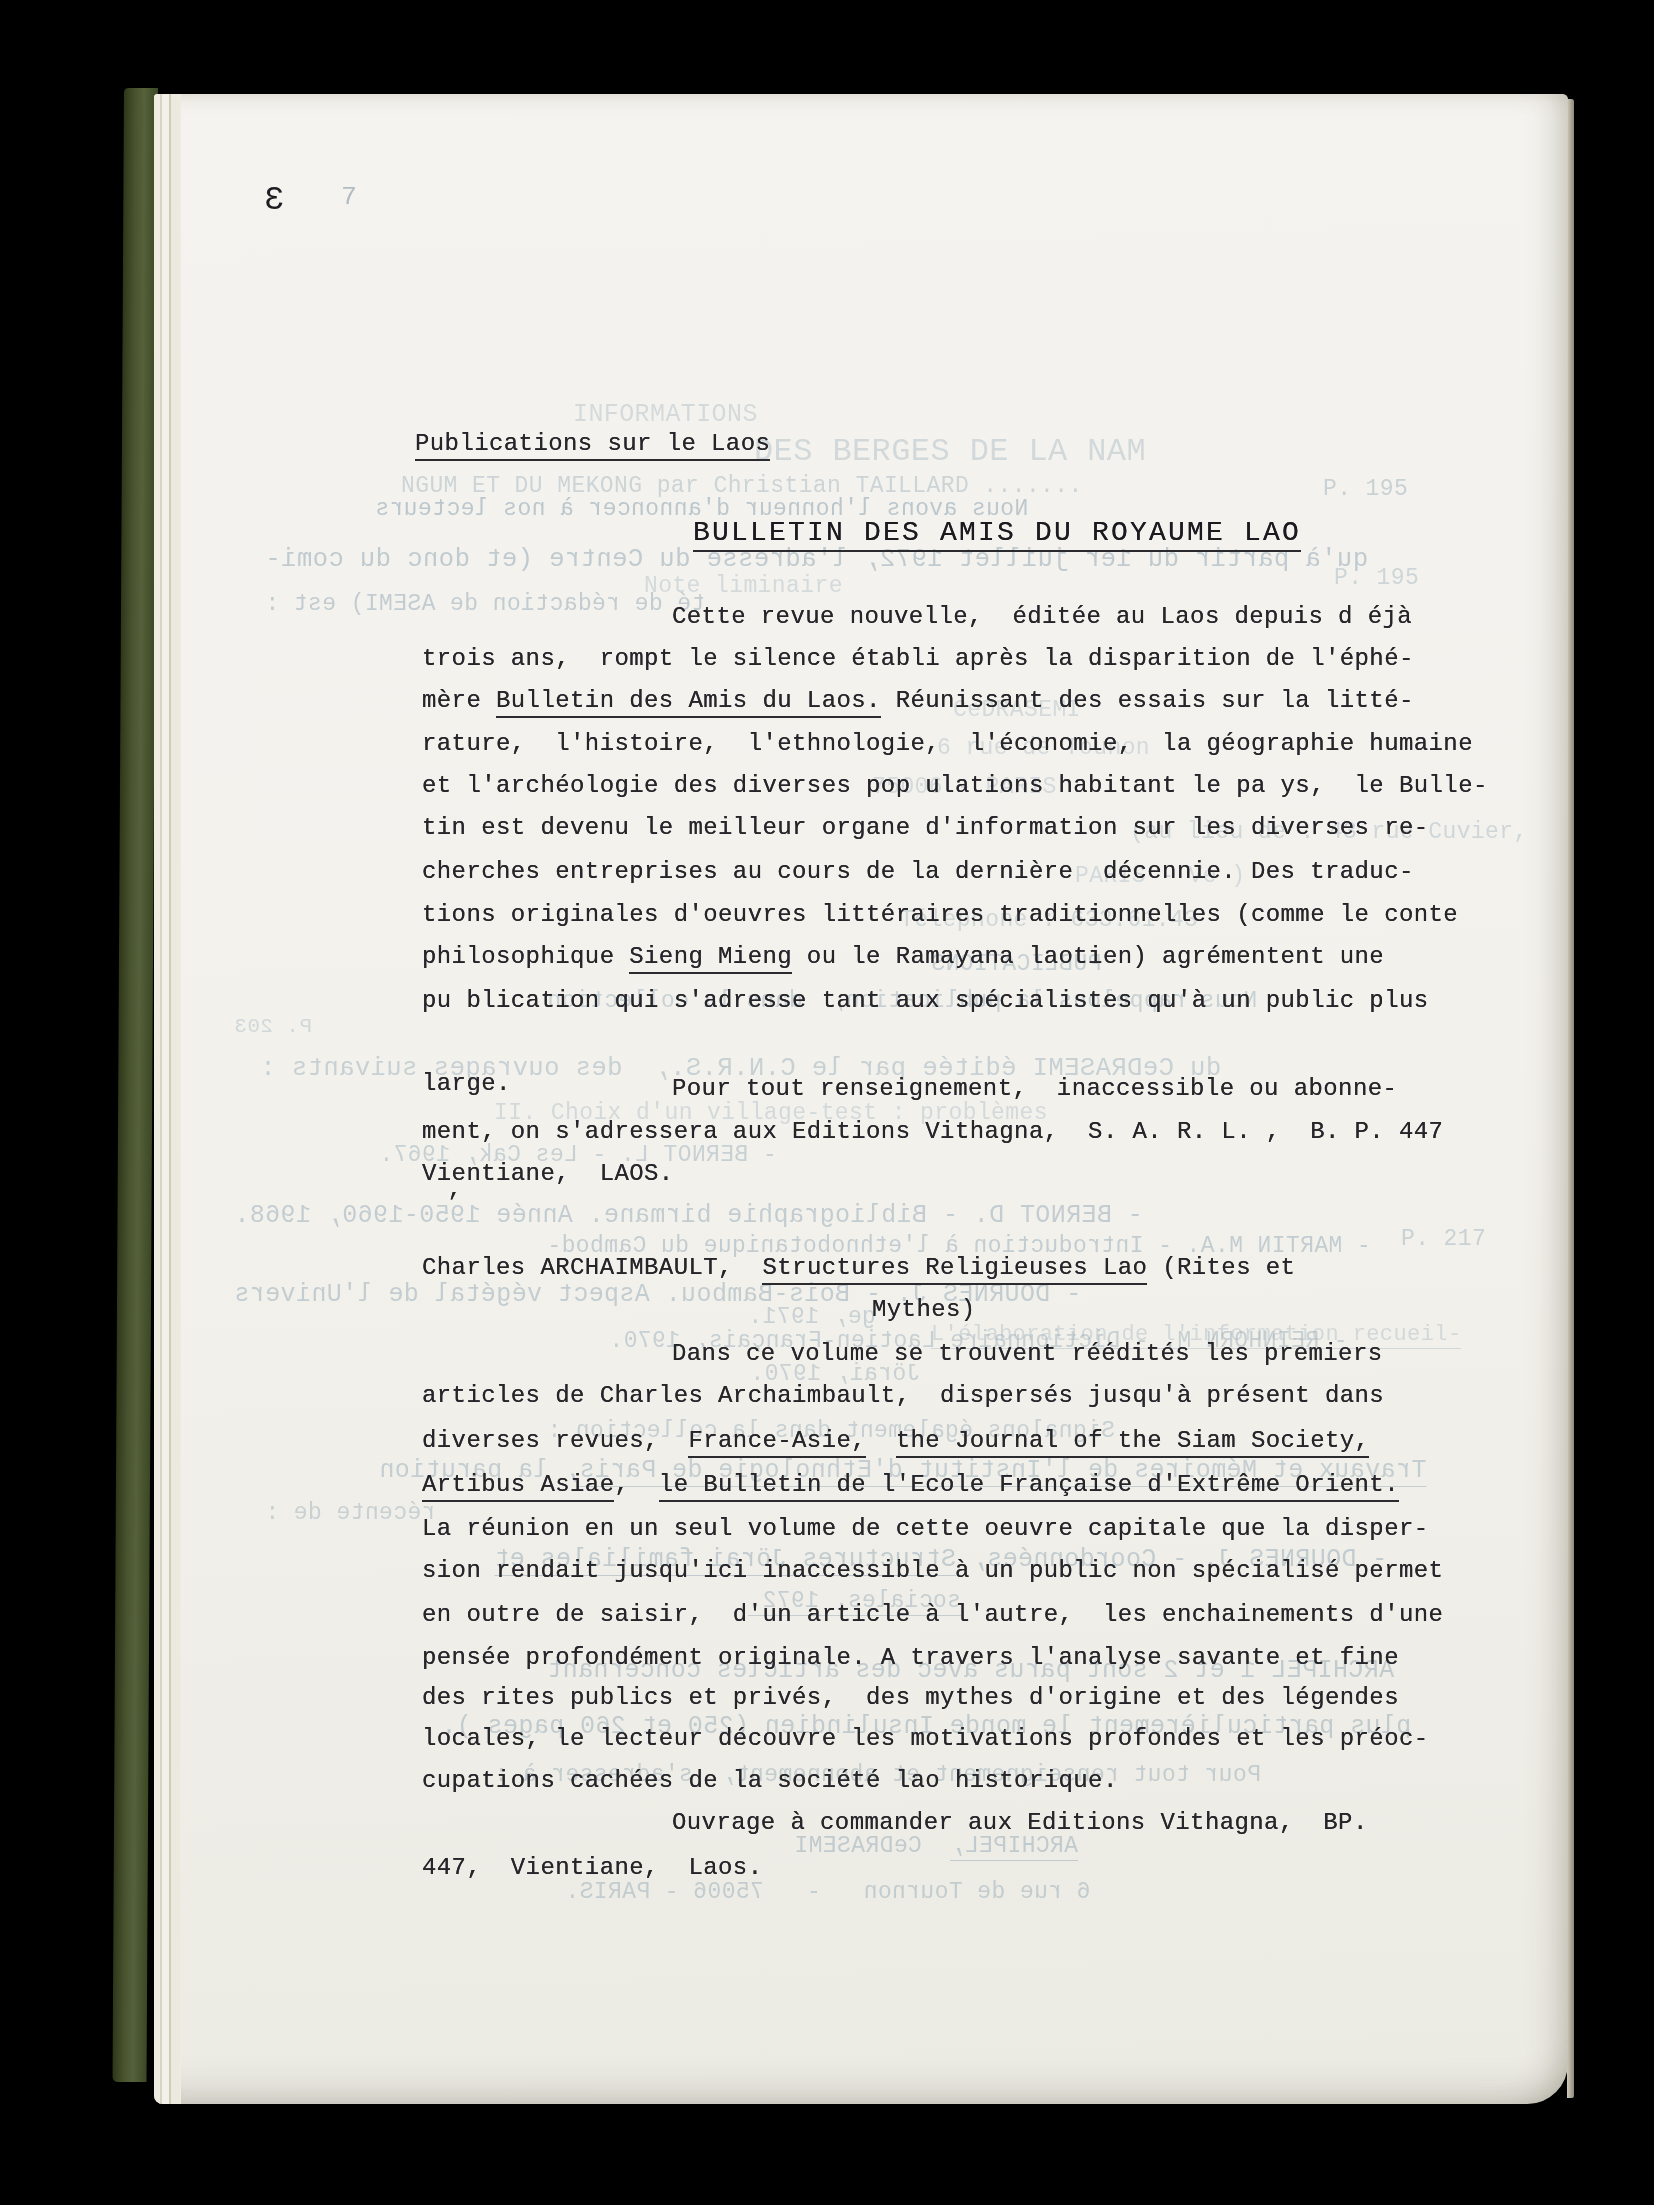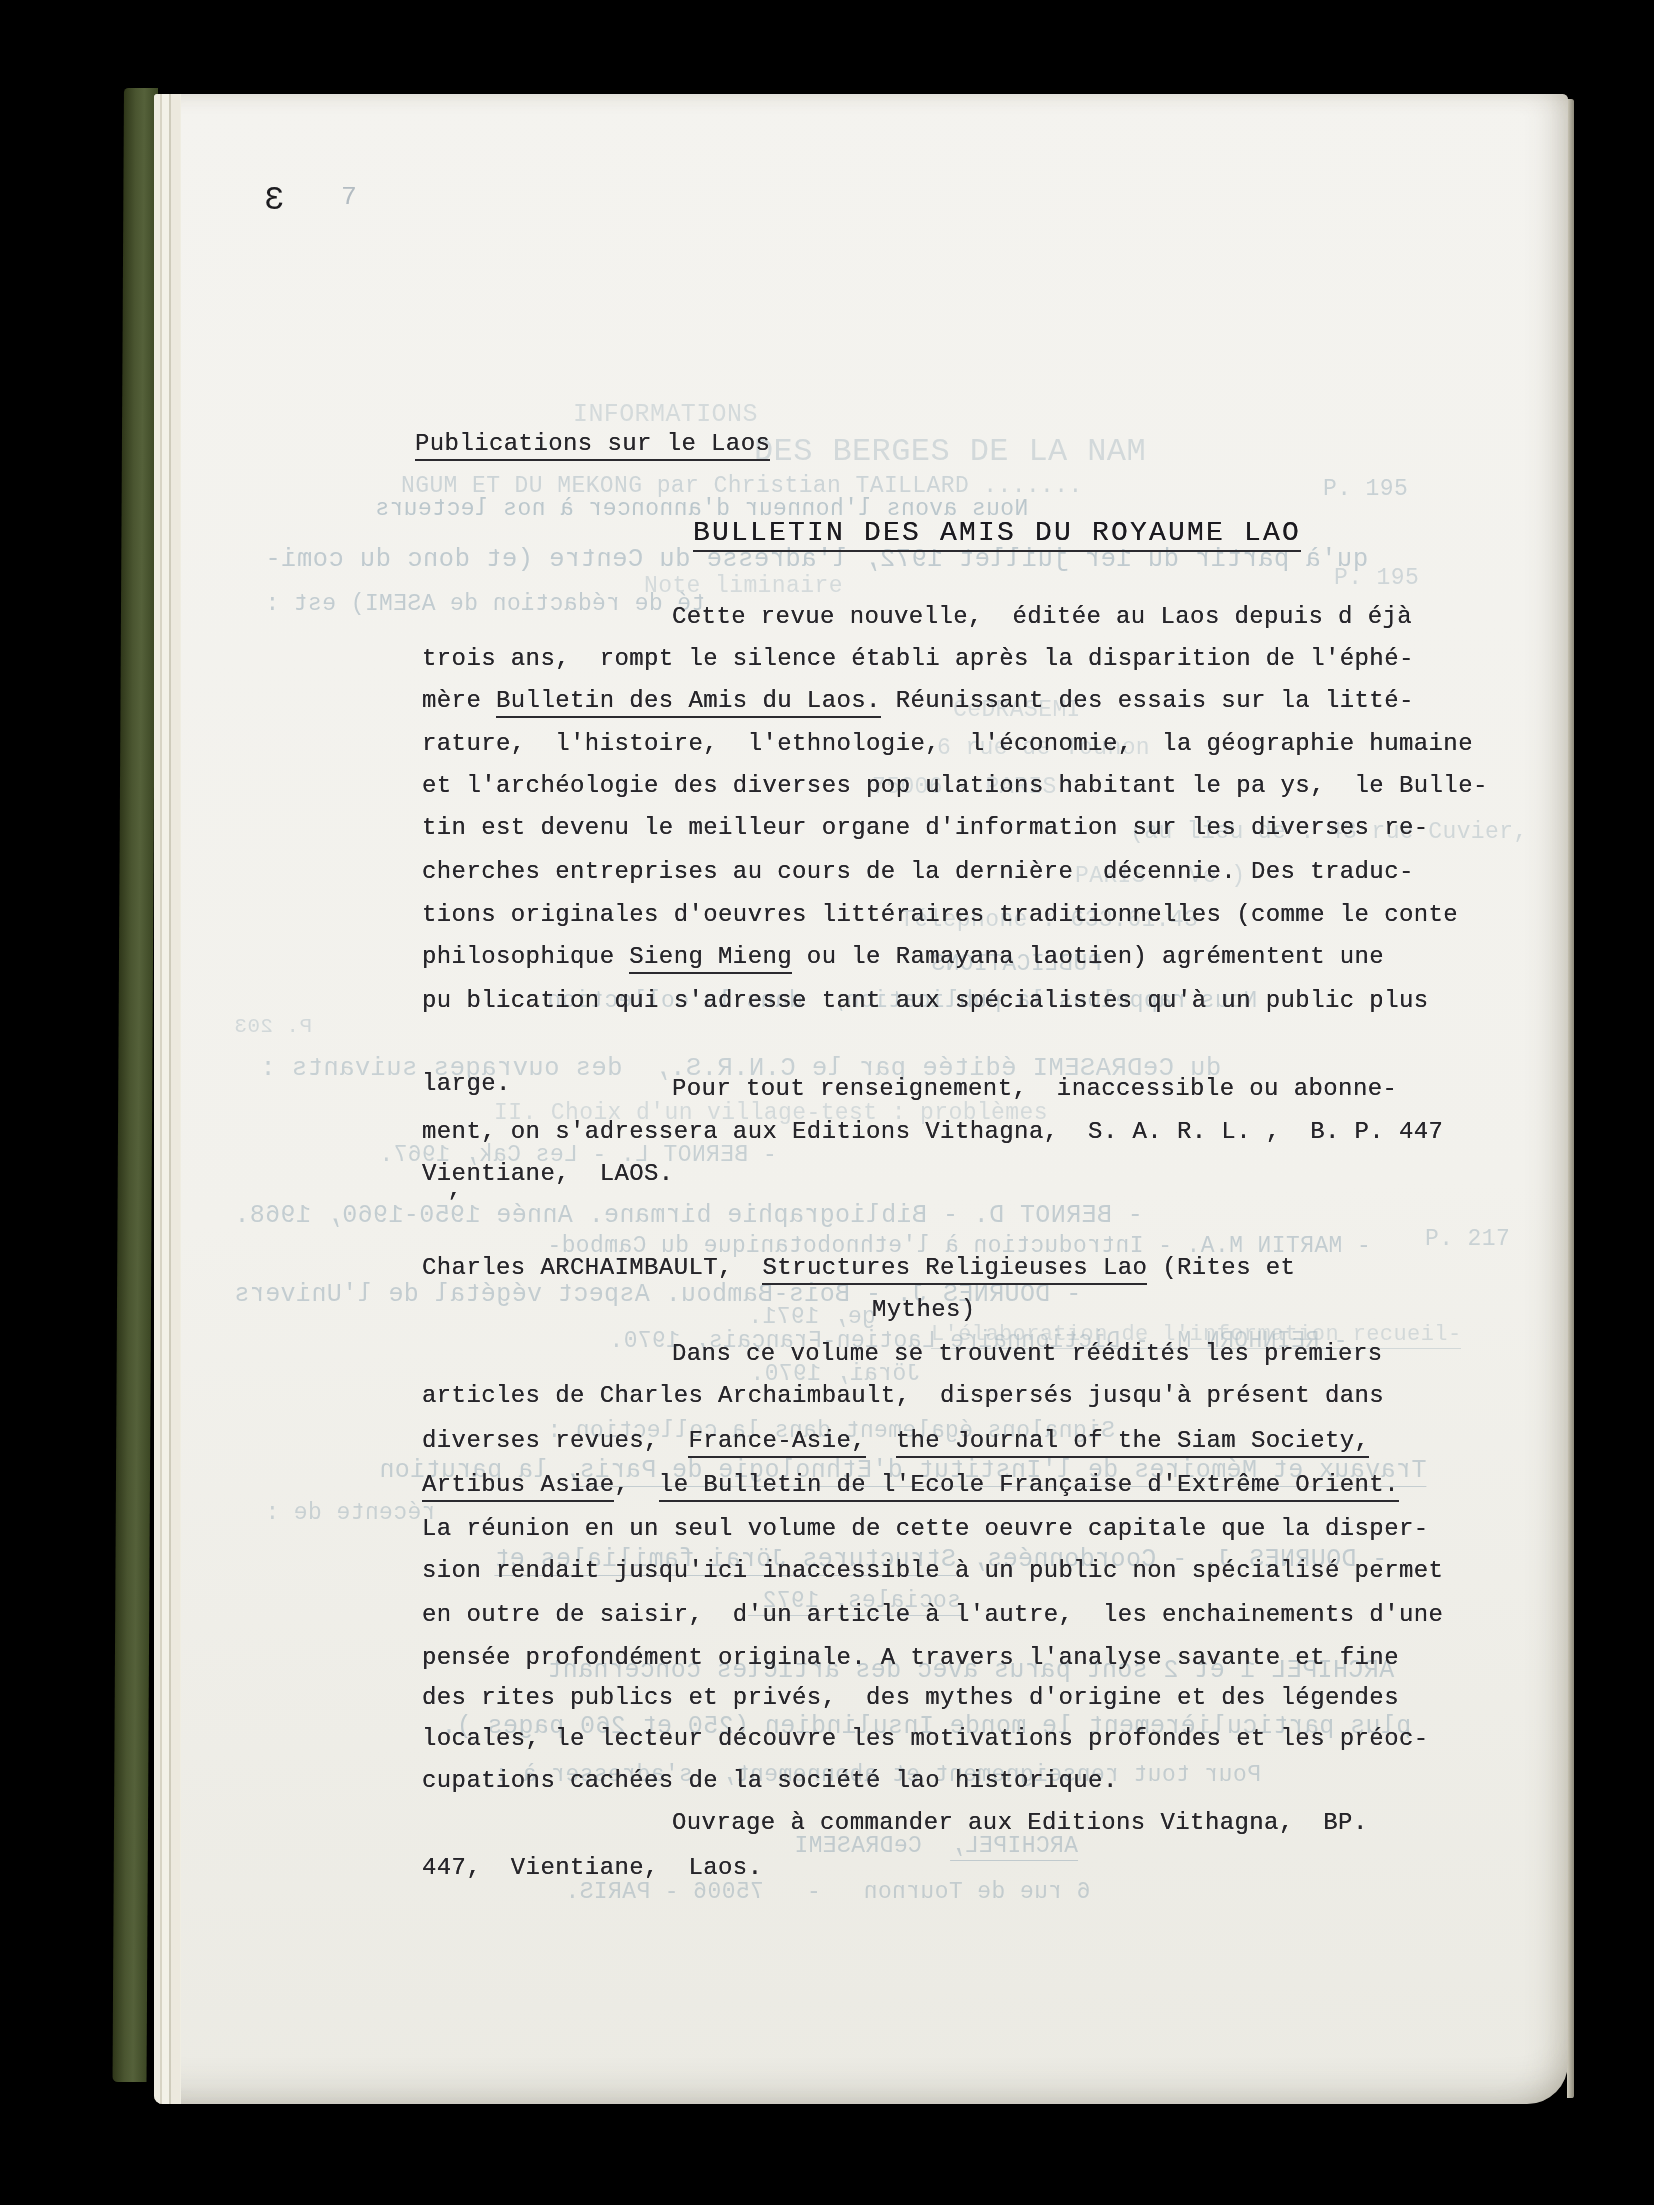--- a/index.html
+++ b/index.html
@@ -65,21 +65,21 @@
       <div class="gl" style="left: 1090px; top: 819px; opacity: 0.34; margin-left: 40px;">(au lieu de : 43 rue Cuvier,</div>
       <div class="gl" style="left: 1075px; top: 863px; opacity: 0.3;">PARIS - Ve )</div>
       <div class="gl" style="left: 900px; top: 907px; opacity: 0.34;">Téléphone : 633.61.43</div>
       <div class="gl m" style="left: 931px; top: 951px; opacity: 0.42;">PUBLICATIONS</div>
       <div class="gl m" style="left: 547px; top: 988px; opacity: 0.42;">Nous rappelons la publication,  dans la collection</div>
       <div class="gl m" style="left: 234px; top: 1015px; opacity: 0.32; font-size: 21px;">P. 203</div>
       <div class="gl m" style="left: 260px; top: 1054px; opacity: 0.42; font-size: 25.6px;">du CeDRASEMI éditée par le C.N.R.S.,  des ouvrages suivants :</div>
       <div class="gl" style="left: 494px; top: 1100px; opacity: 0.3;">II. Choix d'un village-test : problèmes</div>
       <div class="gl m" style="left: 379px; top: 1142px; opacity: 0.42;">- BERNOT L. - Les Cak, 1967.</div>
       <div class="gl m" style="left: 234px; top: 1202px; opacity: 0.46; font-size: 25px;">- BERNOT D. - Bibliographie birmane. Année 1950-1960, 1968.</div>
-      <div class="gl" style="left: 1401px; top: 1226px; opacity: 0.4; margin-left: 24px;">P. 217</div>
+      <div class="gl" style="left: 1401px; top: 1226px; opacity: 0.4;">P. 217</div>
       <div class="gl m" style="left: 547px; top: 1233px; opacity: 0.46;">- MARTIN M.A. - Introduction à l'ethnobotanique du Cambod-</div>
       <div class="gl m" style="left: 234px; top: 1281px; opacity: 0.46; font-size: 25px;">- DOURNES J. - Bois-Bambou. Aspect végétal de l'Univers</div>
       <div class="gl m" style="left: 748px; top: 1304px; opacity: 0.4;">ge, 1971.</div>
       <div class="gl" style="left: 931px; top: 1322px; opacity: 0.3; font-size: 22px;"><span class="u">L'élaboration de l'information recueil-</span></div>
       <div class="gl m" style="left: 609px; top: 1328px; opacity: 0.42;">- REINHORN M. - Dictionnaire Laotien-Français, 1970.</div>
       <div class="gl m" style="left: 750px; top: 1361px; opacity: 0.4;">Jörai, 1970.</div>
       <div class="gl m" style="left: 547px; top: 1418px; opacity: 0.42;">Signalons également dans la collection :</div>
       <div class="gl m" style="left: 379px; top: 1457px; opacity: 0.44; font-size: 25px;"><span class="u">Travaux et Mémoires de l'Institut d'Ethnologie de Paris</span>, la parution</div>
       <div class="gl m" style="left: 265px; top: 1500px; opacity: 0.4;">récente de :</div>
       <div class="gl m" style="left: 494px; top: 1546px; opacity: 0.46; font-size: 25px;">- DOURNES J. - Coordonnées, <span class="u">Structures Jörai familiales et</span></div>

